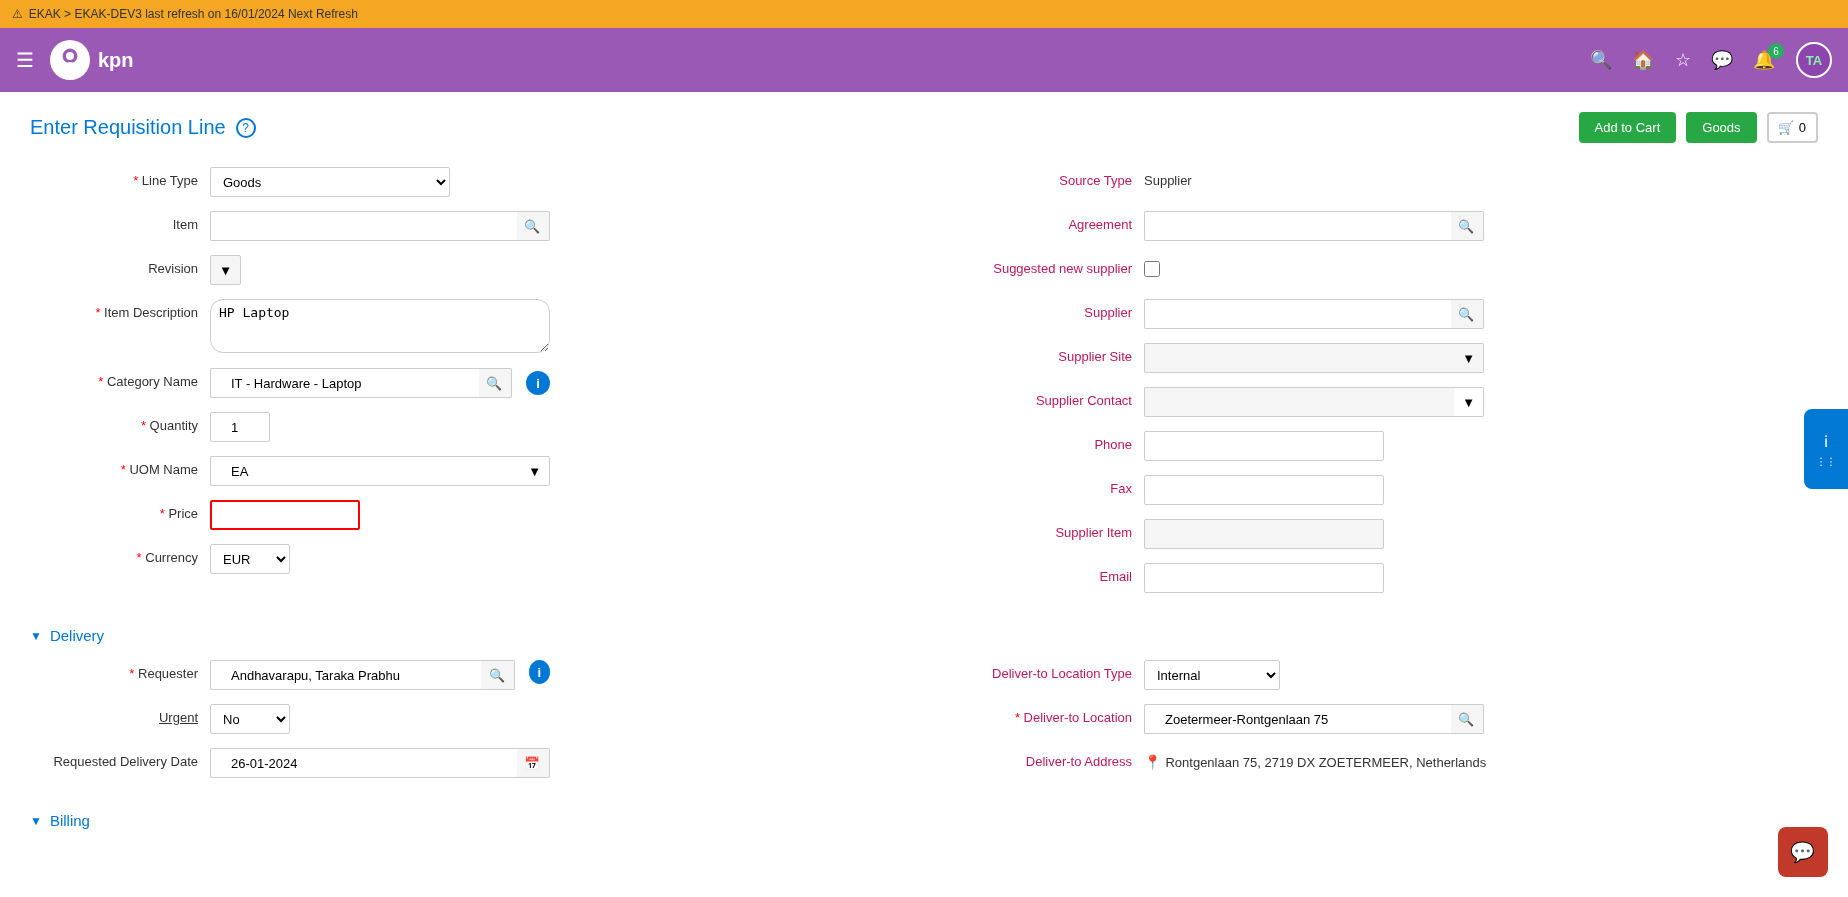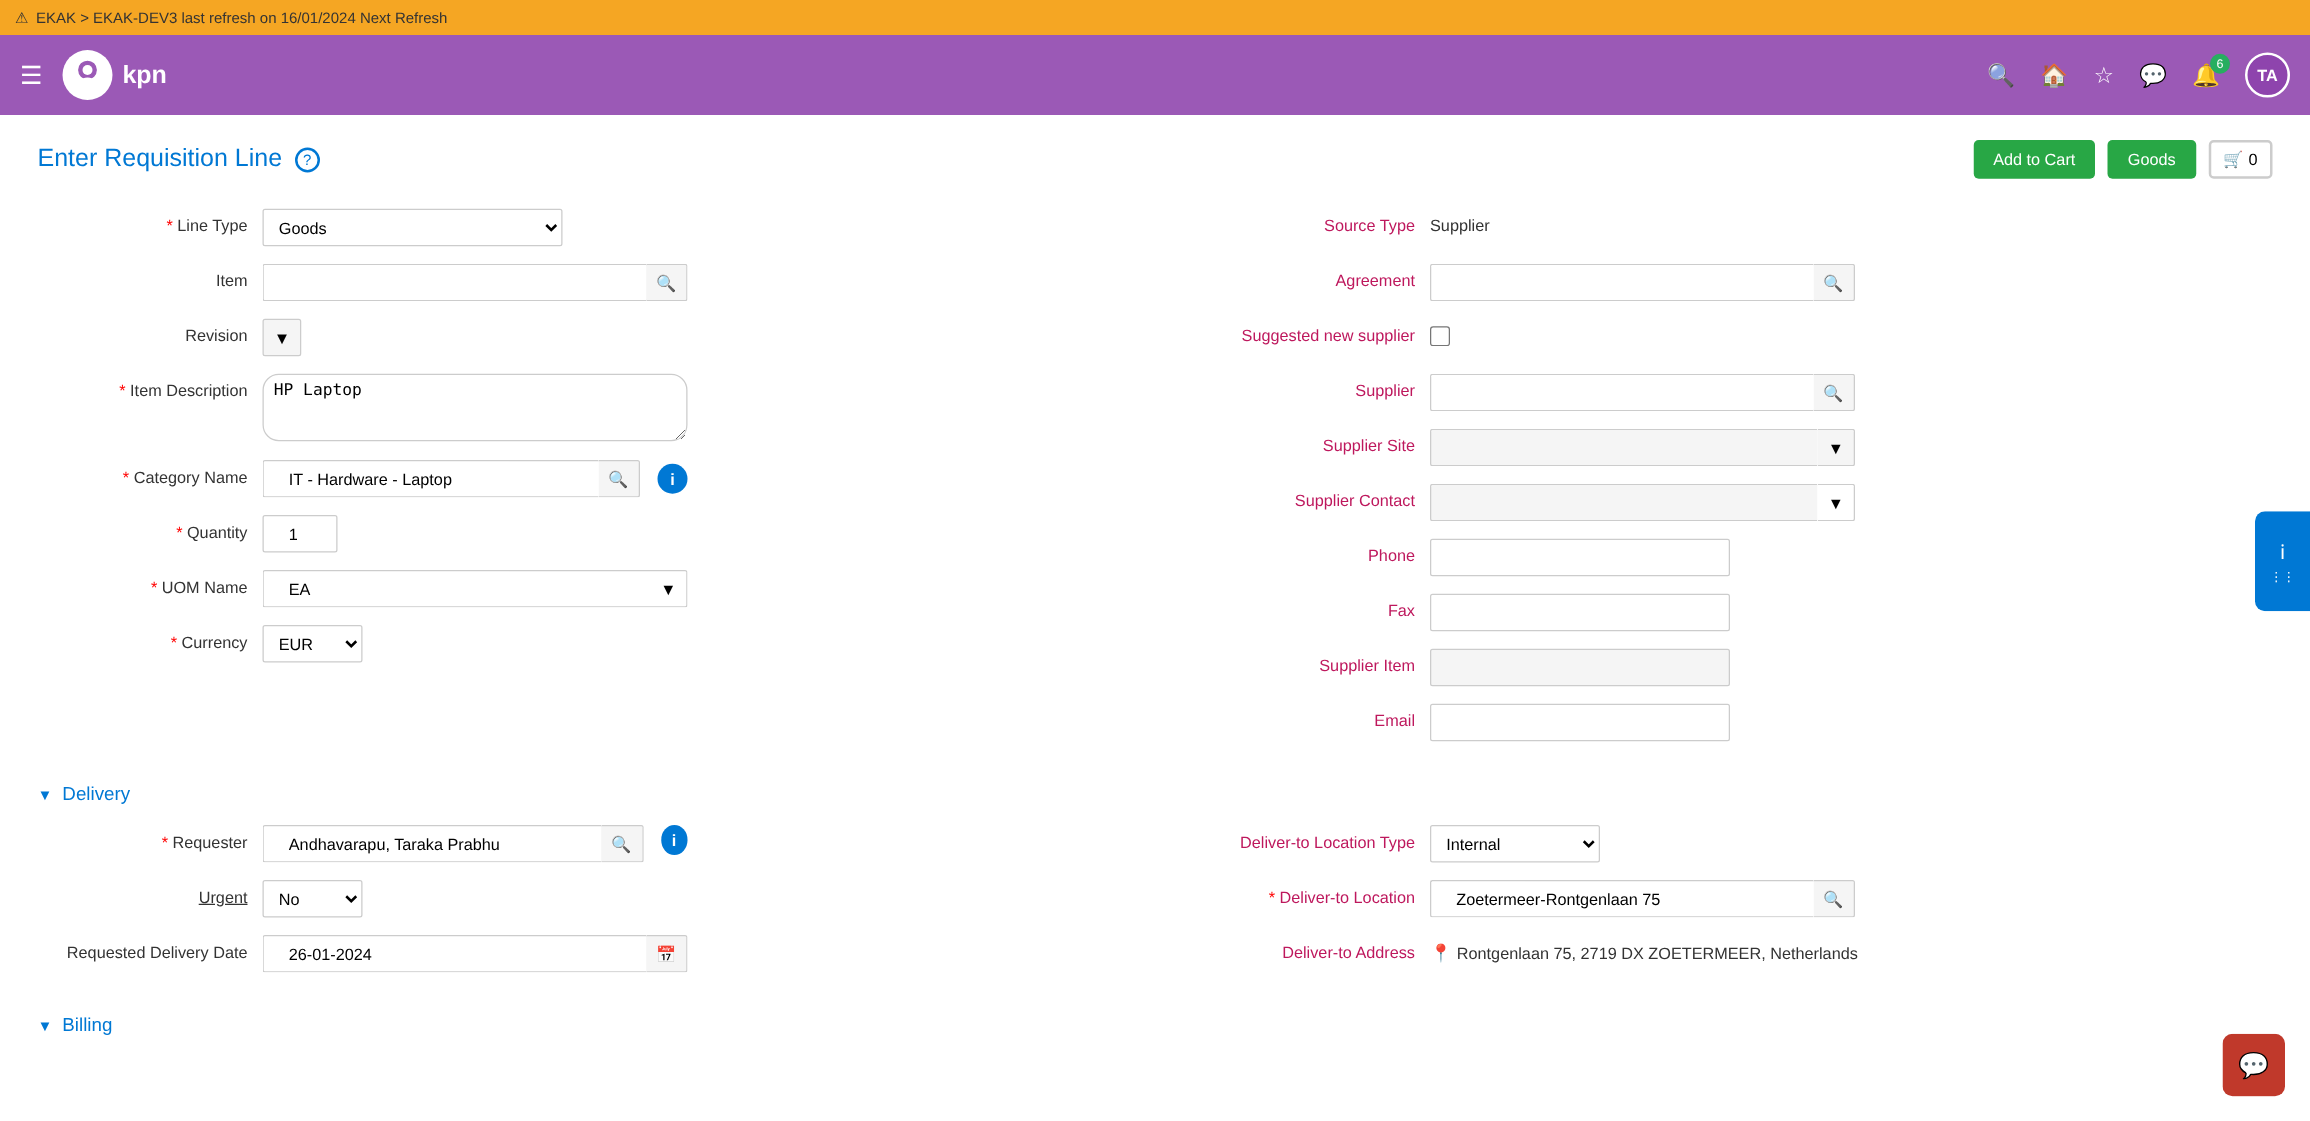--- a/index.html
+++ b/index.html
@@ -82,21 +82,21 @@
     }
     .avatar {
       width: 36px;
       height: 36px;
       background: #8e44ad;
       border: 2px solid white;
       border-radius: 50%;
       display: flex;
       align-items: center;
       justify-content: center;
-      color: #ffffff;
+      color: #86efac;
       font-size: 13px;
       font-weight: bold;
     }
 
     
     .main-content {
       background: white;
       min-height: calc(100vh - 92px);
       padding: 20px 30px;
     }
@@ -510,20 +510,26 @@
       <div class="form-row">
         <div class="form-label required">UOM Name</div>
         <div class="form-control">
           <div class="input-with-dropdown">
             <input type="text" value="EA" style="width: 200px;">
             <div class="dropdown-arrow-btn">▼</div>
           </div>
         </div>
       </div>
 
+      <div class="form-row">
+        <div class="form-label required">Price</div>
+        <div class="form-control">
+          <input type="text" value="" class="price-input-highlighted" style="width: 150px; border: 2px solid red;">
+        </div>
+      </div>
 
       <div class="form-row">
         <div class="form-label required">Currency</div>
         <div class="form-control">
           <div class="currency-row">
             <select style="width:80px;">
               <option>EUR</option>
               <option>USD</option>
               <option>GBP</option>
             </select>

